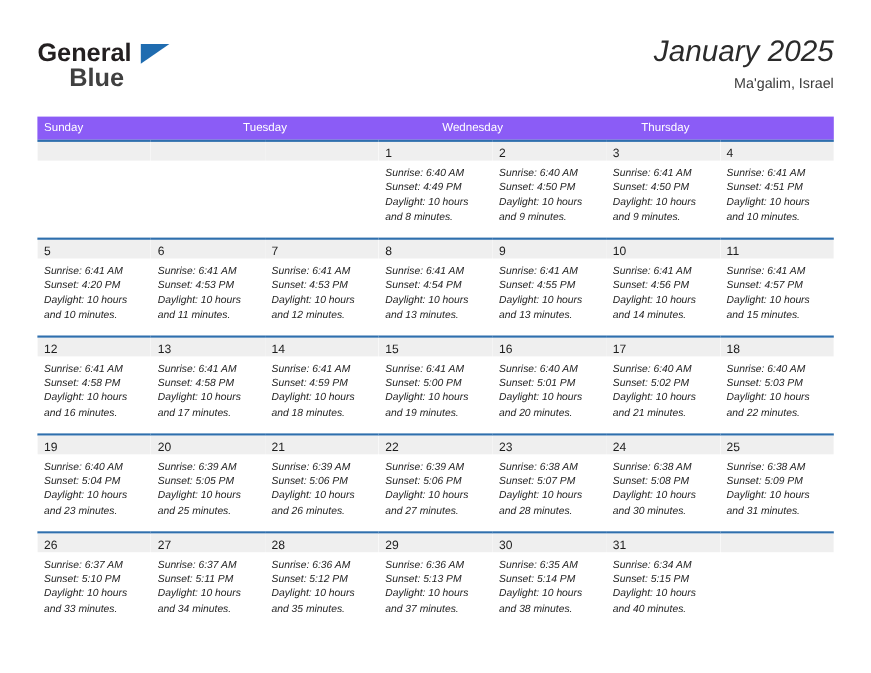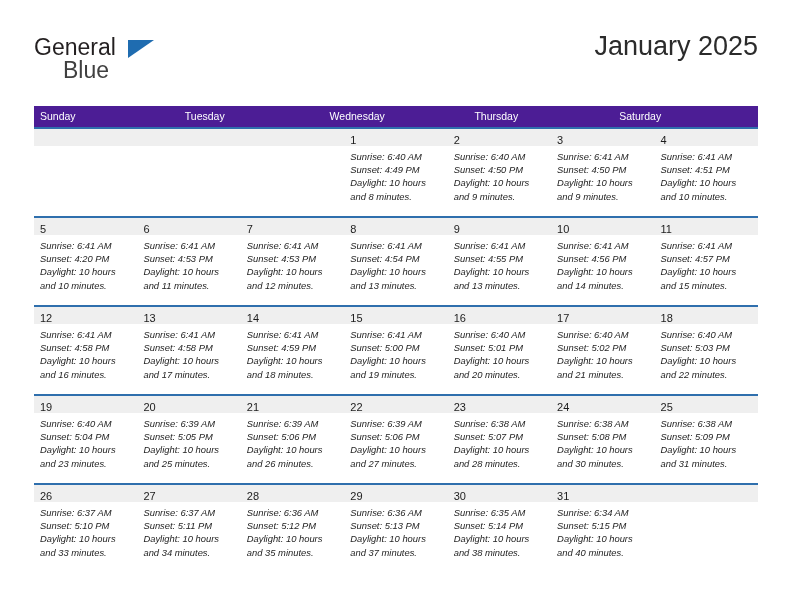--- a/index.html
+++ b/index.html
@@ -28,20 +28,21 @@
     top: 30px;
     right: 34px;
     height: 66px;
   }
   .logo {
     position: absolute;
     left: 0;
     top: 4px;
     width: 210px;
     height: 58px;
+    font-weight: bold;
   }
   .logo-general {
     position: absolute;
     left: 0;
     top: 0;
     font-size: 23px;
     line-height: 26px;
     color: #231f20;
     letter-spacing: 0px;
   }
@@ -69,39 +70,40 @@
     top: 0;
     text-align: right;
   }
   .month-title {
     font-size: 27px;
     line-height: 32px;
     color: #2b2b2b;
     font-weight: normal;
     margin: 0;
     white-space: nowrap;
+    font-style: italic;
   }
   .location {
     font-size: 13px;
     line-height: 18px;
     color: #3a3a3a;
     margin-top: 5px;
     white-space: nowrap;
   }
 
   
   .calendar {
     position: absolute;
     left: 34px;
     top: 106px;
     width: 724px;
   }
   .dow-row {
     display: flex;
-    background: #4c1d95;
+    background: #8b5cf6;
     height: 21px;
   }
   .dow {
     flex: 1 1 0;
     box-sizing: border-box;
     padding: 4px 0 0 6px;
     font-size: 10.5px;
     line-height: 13px;
     color: #ffffff;
     white-space: nowrap;
@@ -151,31 +153,31 @@
   <div class="header">
 
     <div class="logo">
       <span class="logo-general">General</span>
       <span class="logo-tri"></span>
       <span class="logo-blue">Blue</span>
     </div>
 
     <div class="title-block">
       <h1 class="month-title">January 2025</h1>
+      <div class="location">Ma'galim, Israel</div>
     </div>
 
   </div>
 
   <div class="calendar">
     <div class="dow-row">
         <div class="dow">Sunday</div>
         <div class="dow">Tuesday</div>
         <div class="dow">Wednesday</div>
         <div class="dow">Thursday</div>
-        <div class="dow">Saturday</div>
       </div>
     <div id="weeks-container">
         <div class="week">
           <div class="cell blank">
             <div class="daynum-band"><span class="daynum"></span></div>
             <div class="cell-lines">
               <div class="line"></div>
               <div class="line"></div>
               <div class="line"></div>
               <div class="line"></div>

